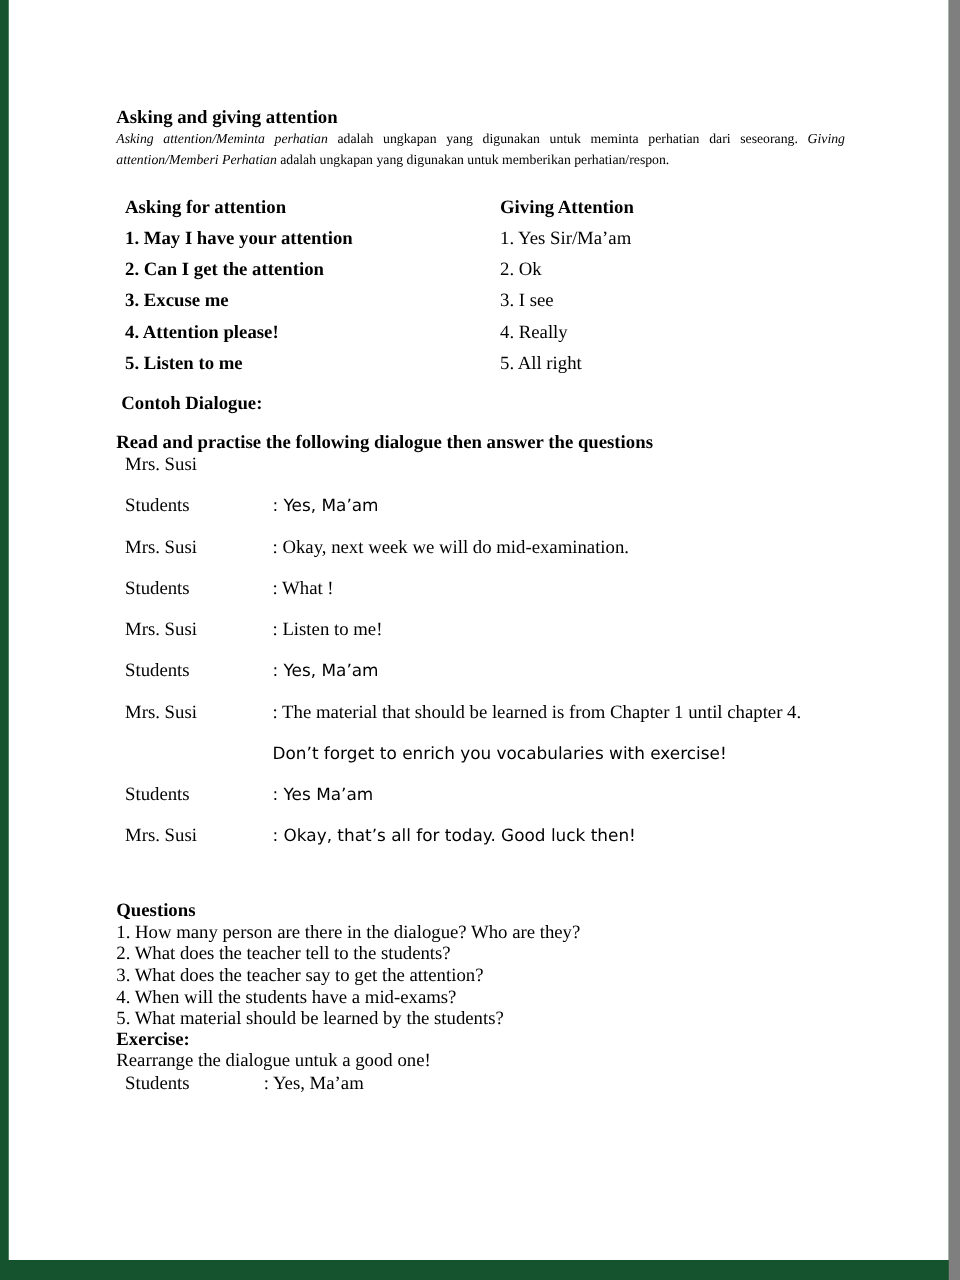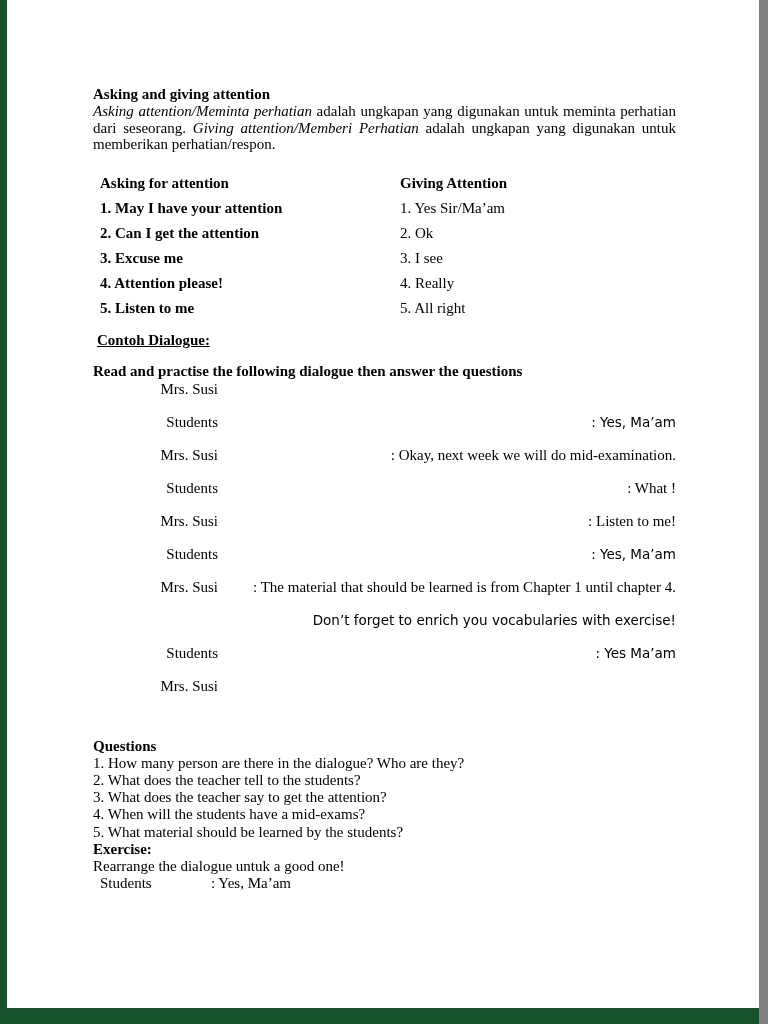--- a/index.html
+++ b/index.html
@@ -26,21 +26,21 @@
     box-sizing: border-box;
     padding: 86px 83px 0 86px;
     overflow: hidden;
   }
   .doc-title {
     font-weight: bold;
     font-size: 15px;
     line-height: 17px;
   }
   .intro {
-    font-size: 15px;
+    font-size: 11px;
     line-height: 16.5px;
     text-align: justify;
   }
   .intro .it { font-style: italic; }
 
   .expr-table {
     margin-top: 22px;
     padding-left: 7px;
     font-size: 15px;
   }
@@ -52,32 +52,30 @@
   .expr-left  { width: 300px; flex: 0 0 300px; font-weight: bold; }
   .expr-right { flex: 1; }
   .expr-header { font-weight: bold; }
 
   .contoh {
     margin-top: 7px;
     padding-left: 4px;
     font-weight: bold;
     font-size: 15px;
     line-height: 17px;
-    text-decoration: underline;
     display: inline-block;
   }
   .dialogue-heading {
     margin-top: 14px;
     font-weight: bold;
     font-size: 15px;
     line-height: 17px;
   }
   .dialogue {
     font-size: 15px;
-    text-align: right;
   }
   .dlg-row {
     display: flex;
     padding-left: 7px;
     line-height: 19px;
     margin-bottom: 14px;
   }
   .dlg-speaker { width: 118px; flex: 0 0 118px; }
   .dlg-text { flex: 1; }
   .dlg-text.alt {
@@ -177,20 +175,21 @@
       <div class="dlg-row">
         <div class="dlg-speaker"></div>
         <div class="dlg-text alt">Don’t forget to enrich you vocabularies with exercise!</div>
       </div>
       <div class="dlg-row">
         <div class="dlg-speaker">Students</div>
         <div class="dlg-text alt">: Yes Ma’am</div>
       </div>
       <div class="dlg-row">
         <div class="dlg-speaker">Mrs. Susi</div>
+        <div class="dlg-text alt">: Okay, that’s all  for today. Good luck then!</div>
       </div>
     </div>
 
     <div class="questions">
       <div class="q-heading">Questions</div>
       <div>1. How many person are there in the dialogue? Who are they?</div>
       <div>2. What does the teacher tell to the students?</div>
       <div>3. What does the teacher say to get the attention?</div>
       <div>4. When will the students have a mid-exams?</div>
       <div>5. What material should be learned by the students?</div>

